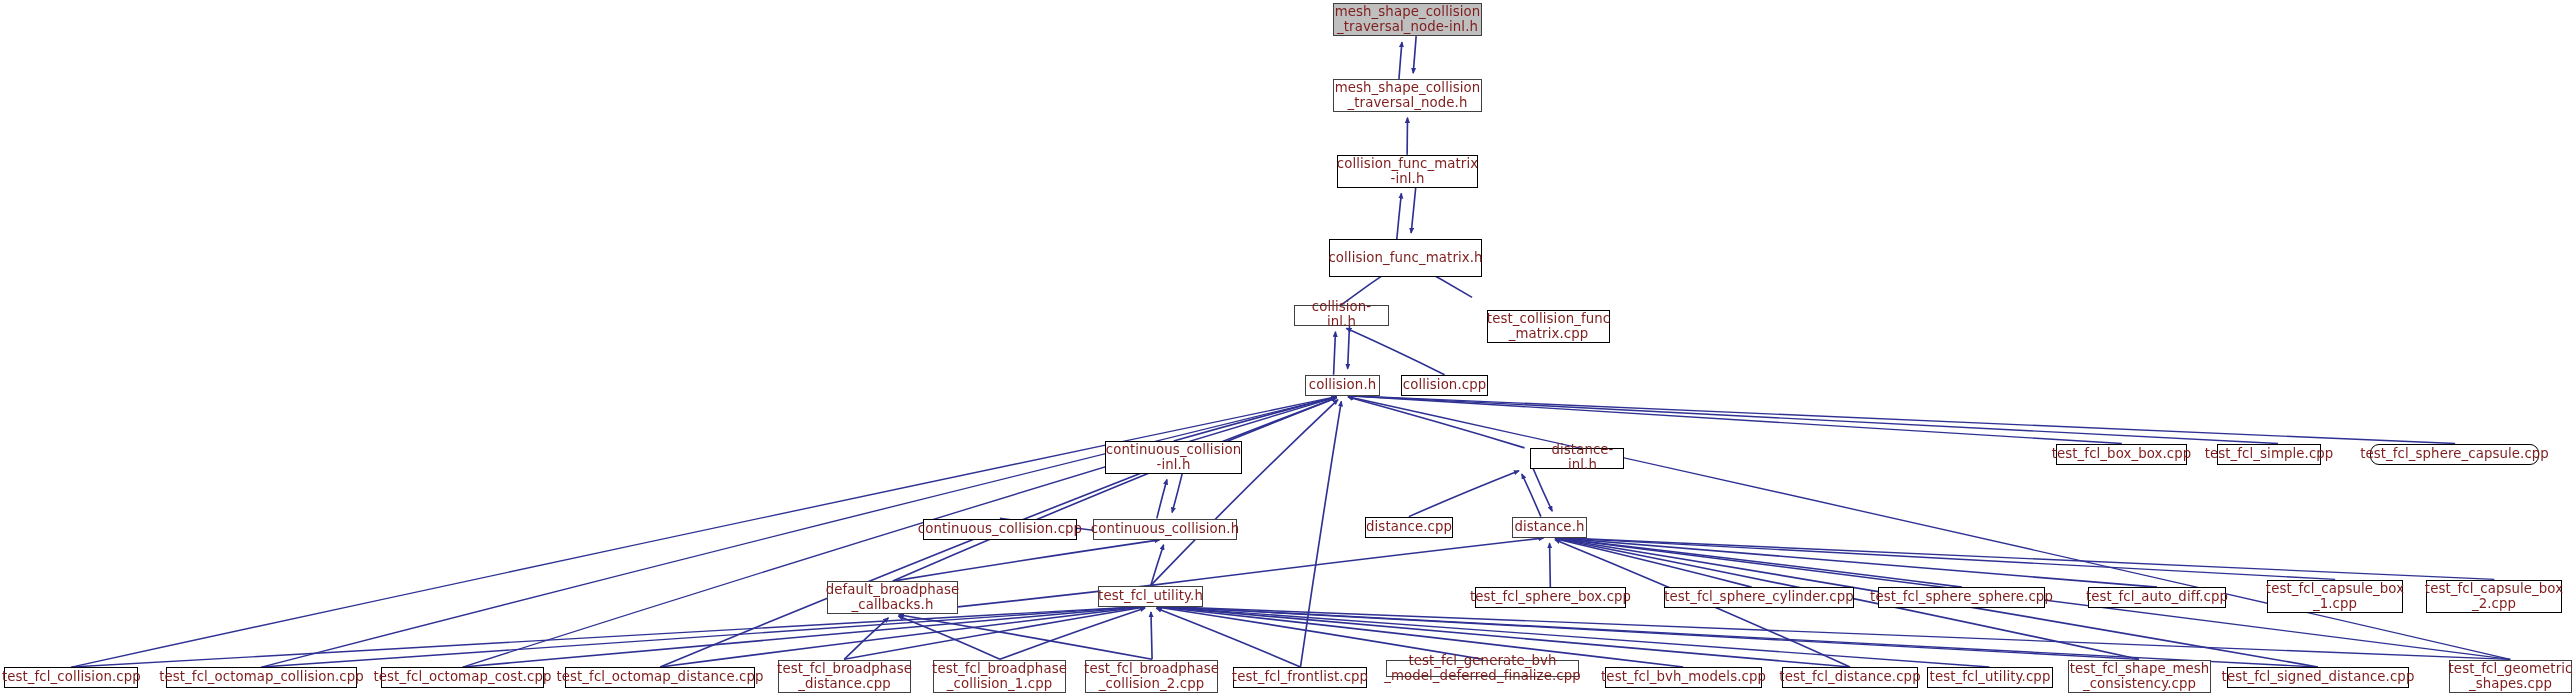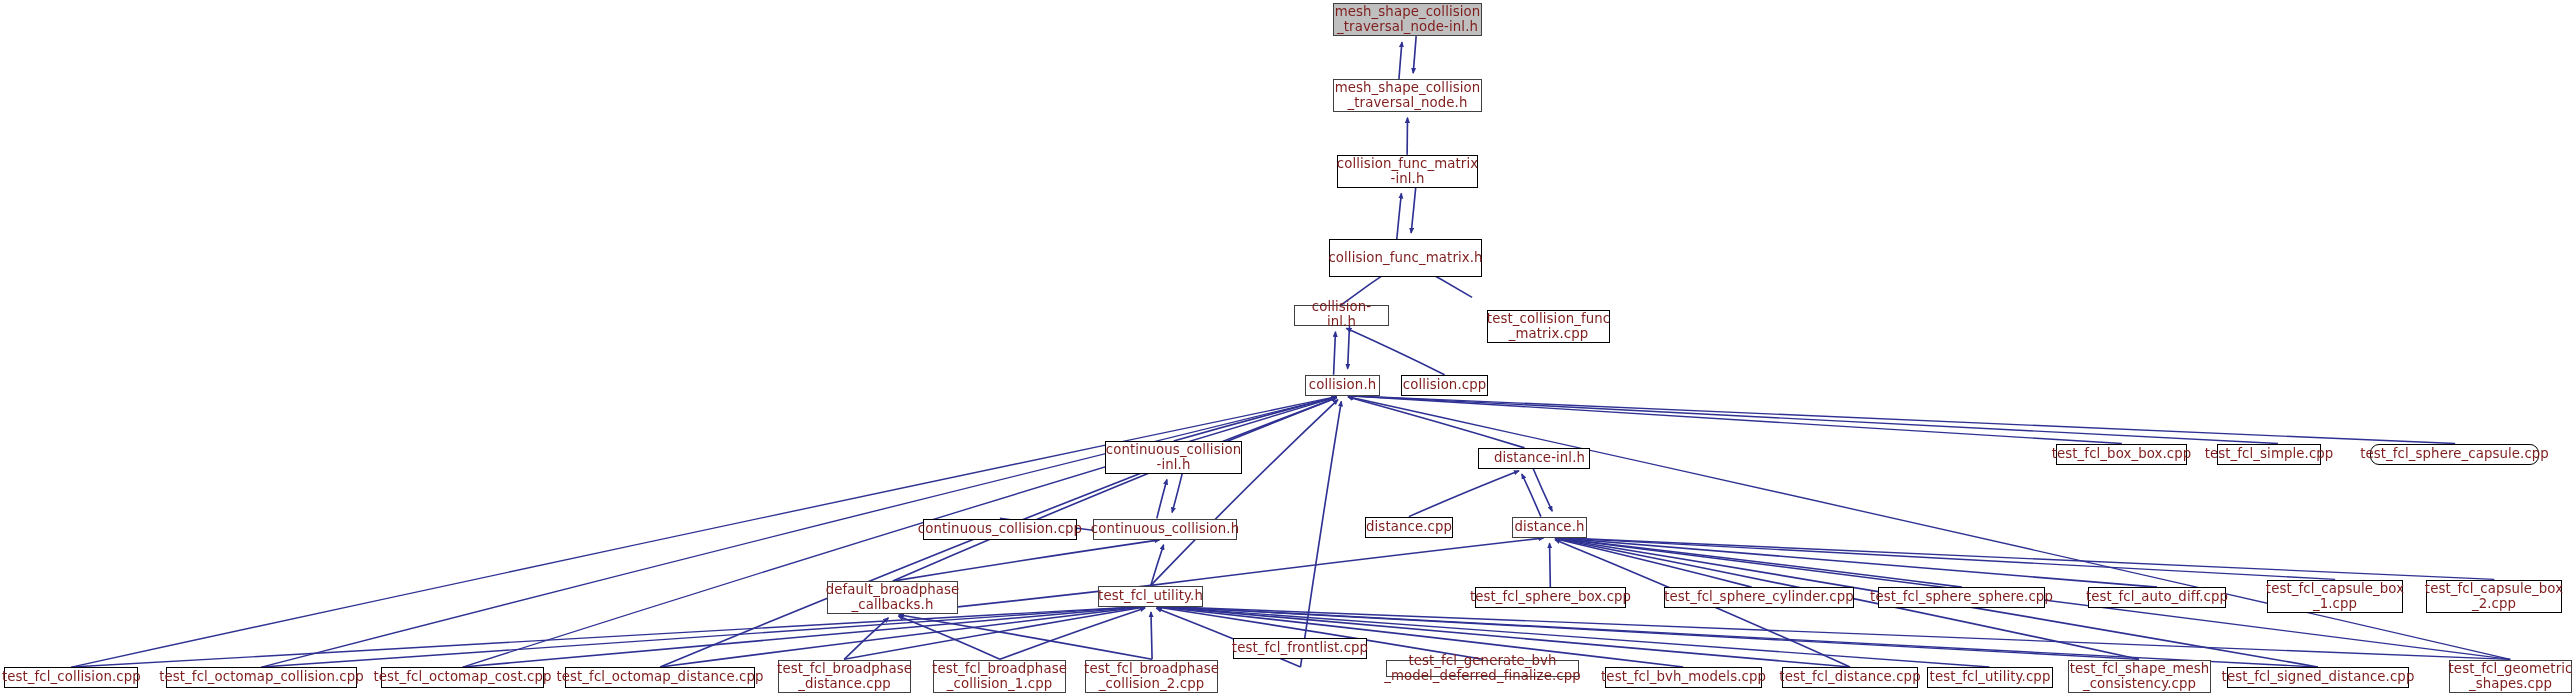--- a/index.html
+++ b/index.html
@@ -110,21 +110,21 @@
     <div class="node thick" style="left: 1305px; top: 375px; width: 75px; height: 20.6px;">
       <span>collision.h</span>
     </div>
     <div class="node" style="left: 1401px; top: 375px; width: 87px; height: 20.6px;">
       <span>collision.cpp</span>
     </div>
     <div class="node" style="left: 1105px; top: 441px; width: 137px; height: 33px;">
       <span>continuous_collision
 -inl.h</span>
     </div>
-    <div class="node" style="left: 1478px; top: 448px; width: 112px; height: 20.6px; padding-left: 11px;">
+    <div class="node" style="left: 1530px; top: 448px; width: 94px; height: 20.6px; padding-left: 11px;">
       <span>distance-inl.h</span>
     </div>
     <div class="node thick" style="left: 1093px; top: 519px; width: 144px; height: 20.6px;">
       <span>continuous_collision.h</span>
     </div>
     <div class="node" style="left: 923px; top: 519px; width: 154px; height: 20.6px;">
       <span>continuous_collision.cpp</span>
     </div>
     <div class="node" style="left: 1365px; top: 517px; width: 88px; height: 20.6px;">
       <span>distance.cpp</span>
@@ -185,21 +185,21 @@
 _distance.cpp</span>
     </div>
     <div class="node thick" style="left: 933px; top: 660px; width: 133px; height: 33px;">
       <span>test_fcl_broadphase
 _collision_1.cpp</span>
     </div>
     <div class="node thick" style="left: 1085px; top: 660px; width: 133px; height: 33px;">
       <span>test_fcl_broadphase
 _collision_2.cpp</span>
     </div>
-    <div class="node" style="left: 1233px; top: 638px; width: 134px; height: 20.6px;">
+    <div class="node" style="left: 1233px; top: 667px; width: 134px; height: 20.6px;">
       <span>test_fcl_frontlist.cpp</span>
     </div>
     <div class="node thick" style="left: 1386px; top: 660px; width: 193px; height: 17px;">
       <span>test_fcl_generate_bvh
 _model_deferred_finalize.cpp</span>
     </div>
     <div class="node" style="left: 1605px; top: 667px; width: 157px; height: 20.6px;">
       <span>test_fcl_bvh_models.cpp</span>
     </div>
     <div class="node" style="left: 1782px; top: 667px; width: 136px; height: 20.6px;">

